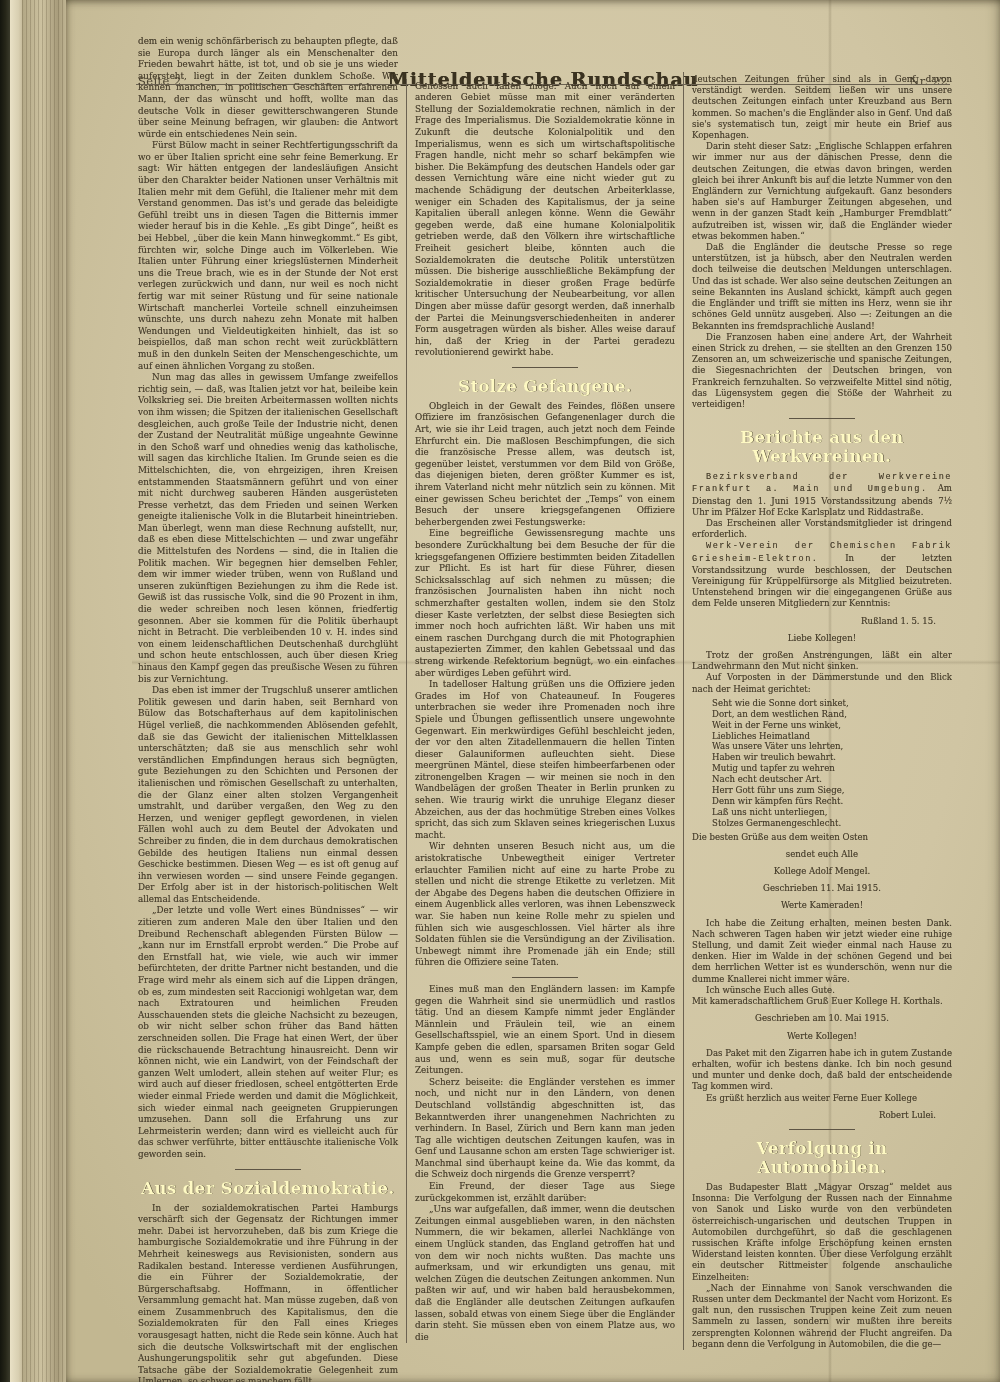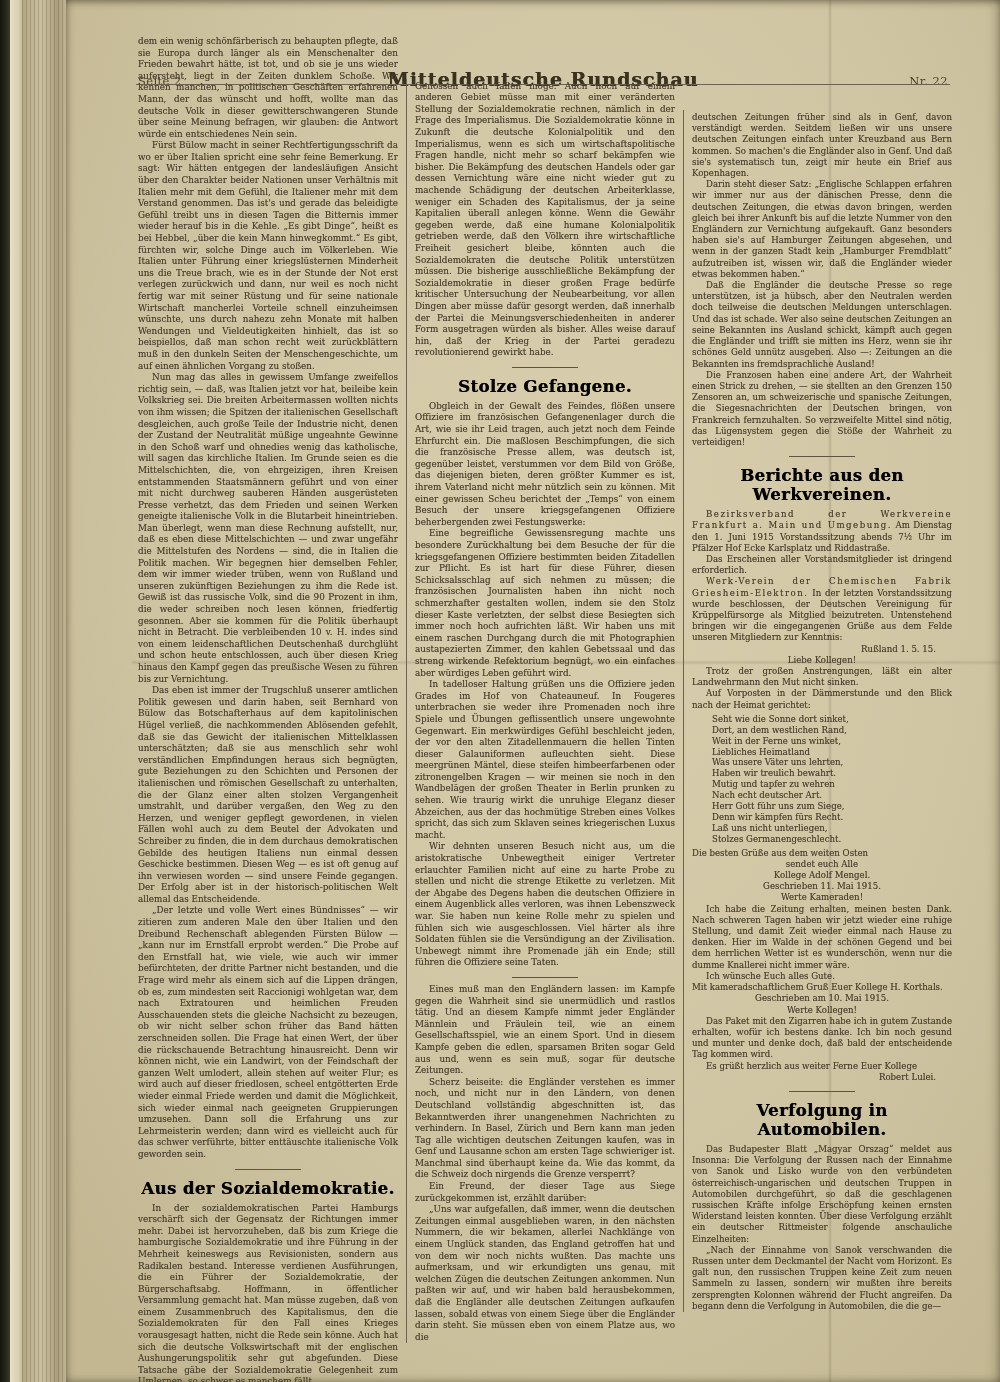--- a/index.html
+++ b/index.html
@@ -48,28 +48,28 @@
     text-align:justify;text-shadow:0 0 .35px rgba(72,63,45,.55);}
   .col:first-child{padding-left:0;}
   .col:last-child{padding-right:0;}
   .col + .col{border-left:1px solid var(--rule);}
   .col-1{font-size:8.8px;line-height:11.6px;}
   .col-2{font-size:8.8px;line-height:11.6px;}
   .col-3{font-size:8.6px;line-height:11.2px;}
 
   .para{margin:0;text-indent:14px;}
   .noindent{text-indent:0;}
-  .lead{letter-spacing:1.5px;}
+  .lead{letter-spacing:1.5px;font-family:Liberation Mono, monospace;}
   .headline{font-weight:bold;text-align:center;margin:9px 0 5px;
-    font-size:16.5px;line-height:19px;letter-spacing:.4px;color:#000000;
+    font-size:16.5px;line-height:19px;letter-spacing:.4px;color:#fef9c3;
     text-shadow:.4px 0 0 #352d1b;text-indent:0;}
   .divider{width:66px;height:0;border-top:1px solid #5d5444;margin:8px auto 6px;}
   .poem{margin:3px 0 3px 20px;text-align:left;}
   .poem-line{line-height:10.9px;}
-  .line{margin:0 0;text-indent:0;}
+  .line{margin:6px 0;text-indent:0;}
   .align-center{text-align:center;}
   .align-right{text-align:right;padding-right:16px;}
 </style>
 </head>
 <body>
 
 <div class="binding"></div>
 <div class="edge-light"></div>
 <div class="page-stack"></div>
 

